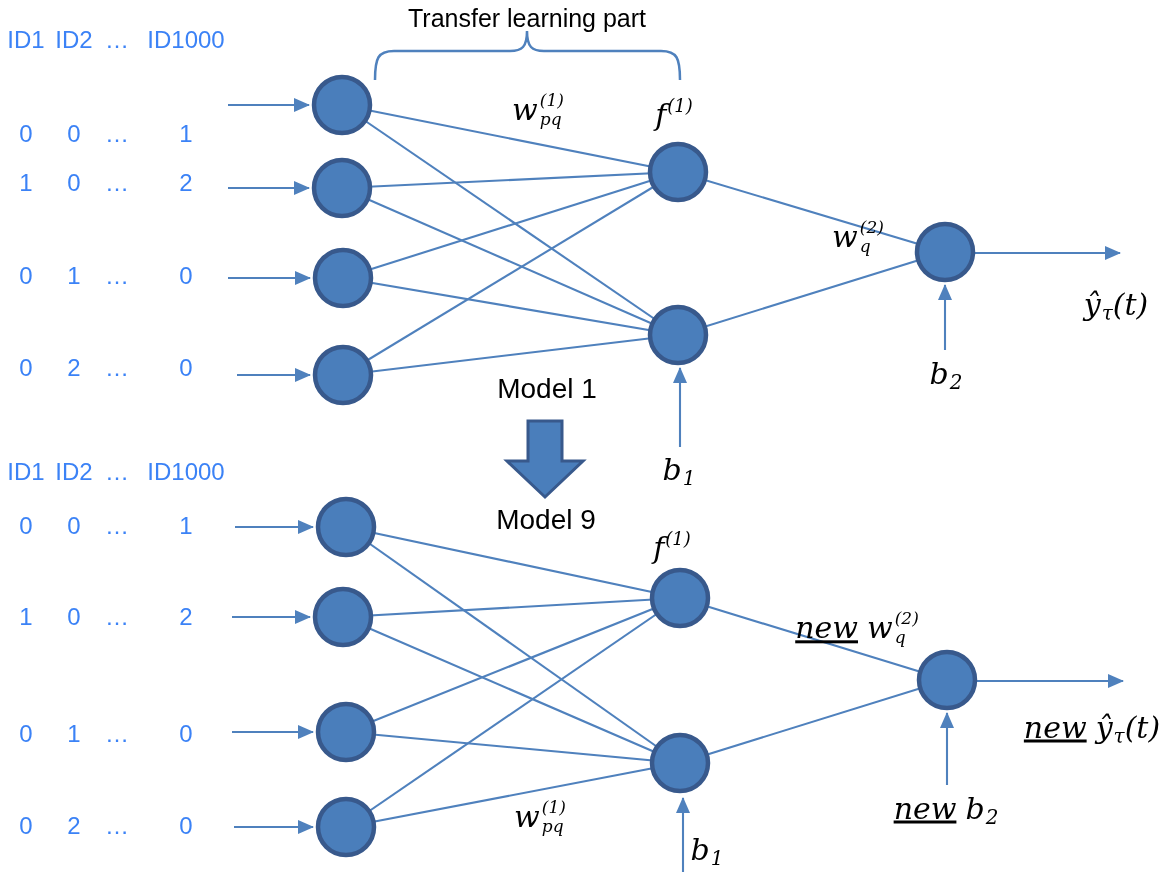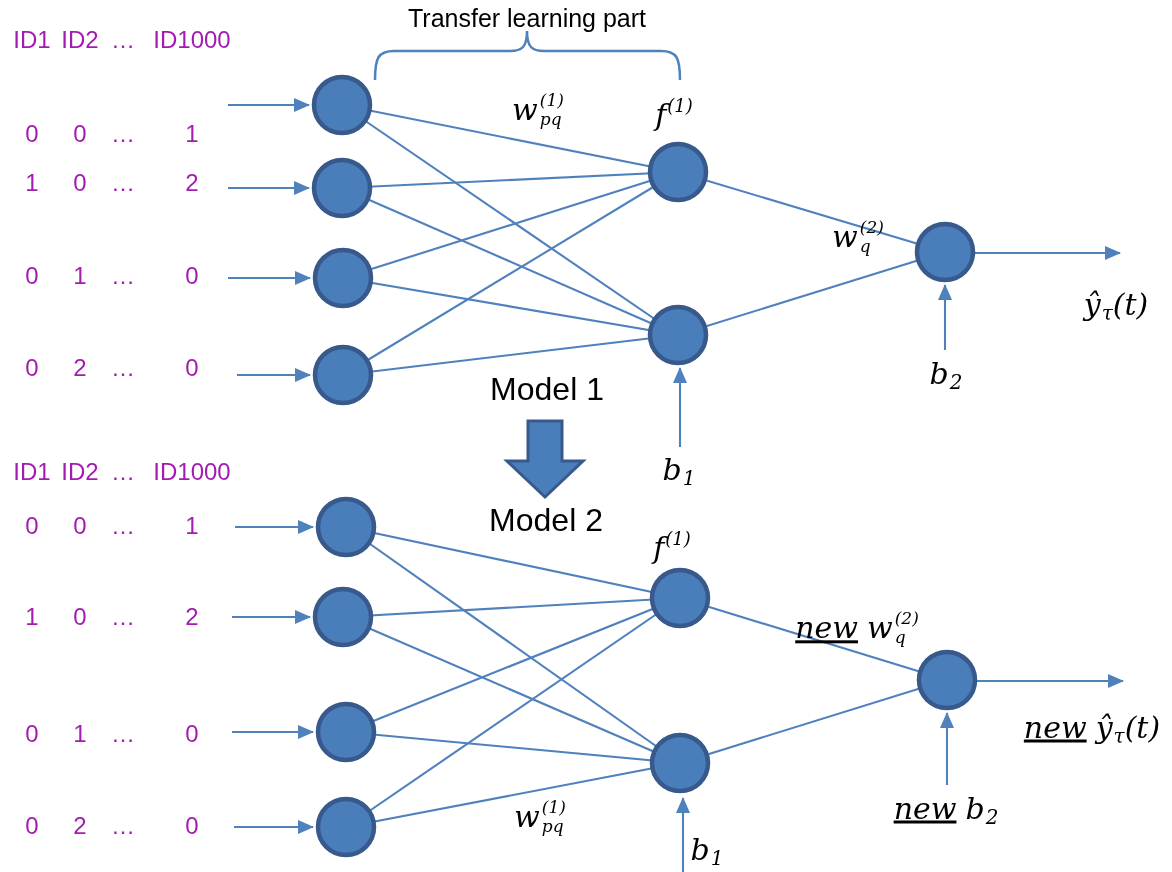--- a/index.html
+++ b/index.html
@@ -2,26 +2,26 @@
 <html><head>
 <meta charset="utf-8">
 <style>
   html,body{margin:0;padding:0;background:#ffffff;}
   .stage{position:relative;width:1172px;height:872px;background:#ffffff;overflow:hidden;
          font-family:"Liberation Sans",sans-serif;}
   #net{position:absolute;left:0;top:0;}
 
   .title-label{position:absolute;transform:translate(-50%,-50%);font-size:25px;color:#000;
                white-space:nowrap;font-family:"Liberation Sans",sans-serif;}
-  .model-label{position:absolute;transform:translate(-50%,-50%);font-size:32px;color:#000;
+  .model-label{position:absolute;transform:translate(-50%,-50%);font-size:28px;color:#000;
                white-space:nowrap;font-family:"Liberation Sans",sans-serif;}
 
-  .tbl-row{position:absolute;left:6px;width:234px;display:grid;
+  .tbl-row{position:absolute;left:0;width:234px;display:grid;
            grid-template-columns:52px 44px 42px 96px;height:30px;line-height:30px;
-           font-size:24px;color:#a21caf;}
+           font-size:24px;color:#3b82f6;}
   .tbl-row span{text-align:center;}
 
   .math{position:absolute;transform:translate(-50%,-50%);display:inline-flex;align-items:center;
         font-family:"DejaVu Serif",serif;font-style:italic;font-size:30px;color:#000;white-space:pre;}
   .mb{display:inline-block;}
   .mprefix{margin-right:9px;text-decoration:underline;}
   .mstack{display:inline-flex;flex-direction:column;align-items:flex-start;font-size:17px;
           line-height:1.1;margin-left:2px;}
   .ms-raise{font-size:18px;transform:translateY(-9px);margin-left:1px;display:inline-block;}
   .ms-low{font-size:20px;transform:translateY(8px);display:inline-block;margin-left:1px;}
@@ -151,21 +151,21 @@
     <span>0</span>
   </div>
   <div class="tbl-row" style="top:811px">
     <span>0</span>
     <span>2</span>
     <span>…</span>
     <span>0</span>
   </div>
 
   <div class="model-label" style="left:547px;top:389px">Model 1</div>
-  <div class="model-label" style="left:546px;top:520px">Model 2</div>
+  <div class="model-label" style="left:546px;top:520px">Model 9</div>
 
   <div class="math" style="left:538px;top:110px">
     <span class="mb">w</span>
     <span class="mstack">
       <span>(1)</span>
       <span>pq</span>
     </span>
   </div>
   <div class="math" style="left:674px;top:114px">
     <span class="mb">f</span>

